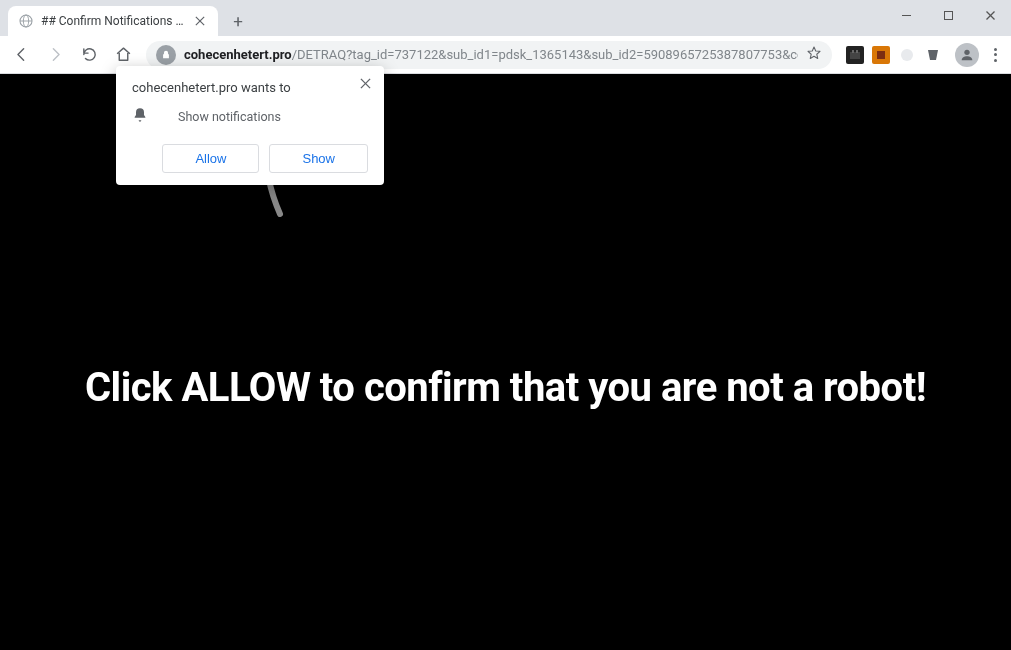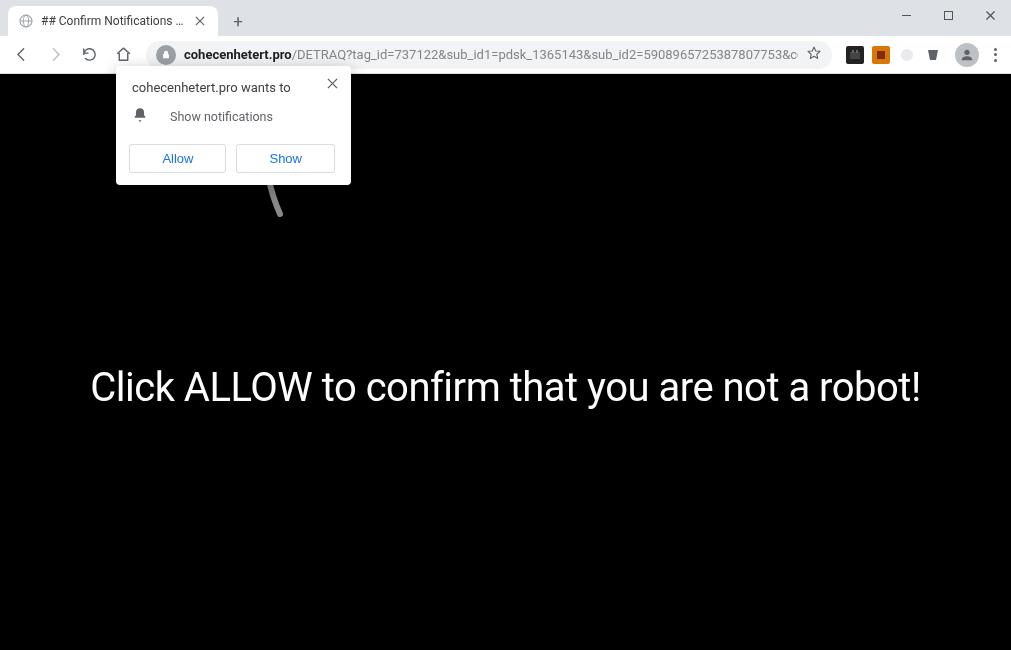--- a/index.html
+++ b/index.html
@@ -171,52 +171,52 @@
     .arrow-svg {
       position:absolute;
       left:-10px;top:0;
     }
     .headline {
       position: absolute;
       top: 290px;
       left: 0; right: 0;
       text-align: center;
       color: #fff;
-      font-weight: 400;
+      font-weight: 700;
       font-size: 40px;
       letter-spacing: -0.5px;
       padding: 0 30px;
     }
     
     .perm-bubble {
       position: absolute;
       left: 116px;
       top: 66px;
-      width: 235px;
+      width: 268px;
       background: #fff;
       border-radius: 4px;
       box-shadow: 0 4px 16px rgba(0,0,0,0.28);
       padding: 14px 16px 12px 16px;
       z-index: 100;
       font-size: 13px;
       color: #3c4043;
     }
     .perm-close {
       position: absolute;
       right: 10px; top: 8px;
       font-size: 15px;
       color: #5f6368;
       width:18px;height:18px;
       display:flex;align-items:center;justify-content:center;
     }
     .perm-title { font-size: 13px; margin-bottom: 12px; }
     .perm-row {
       display: flex;
       align-items: center;
-      gap: 22px;
+      gap: 30px;
       color: #5f6368;
       font-size: 12.5px;
       margin-bottom: 18px;
     }
     .perm-row .bell svg { width:16px;height:16px;fill:#5f6368; }
     .perm-actions {
       display: flex;
       justify-content: flex-end;
       gap: 10px;
     }

